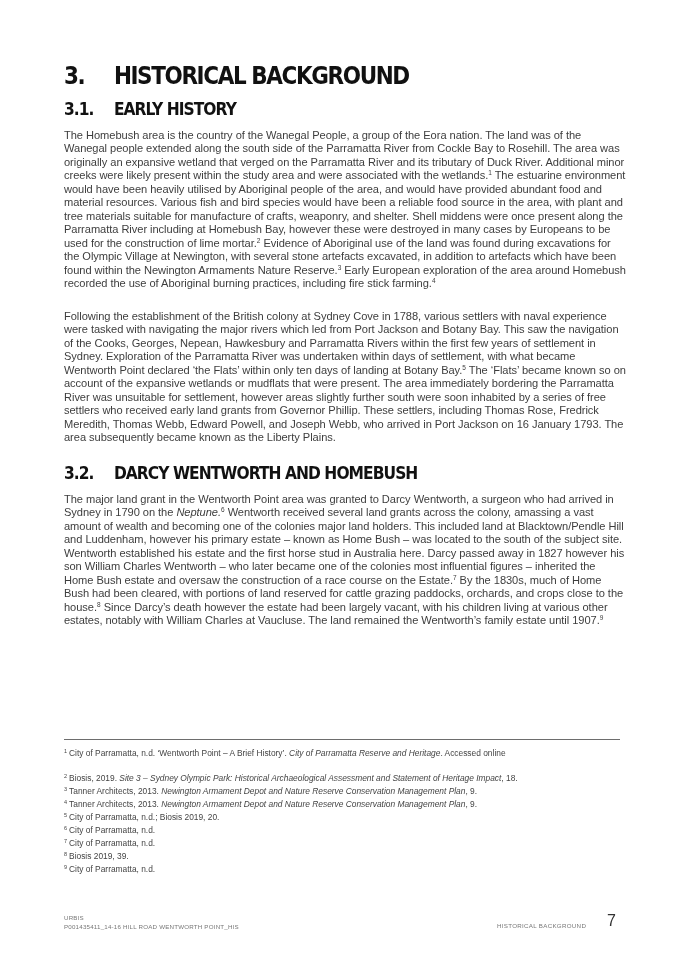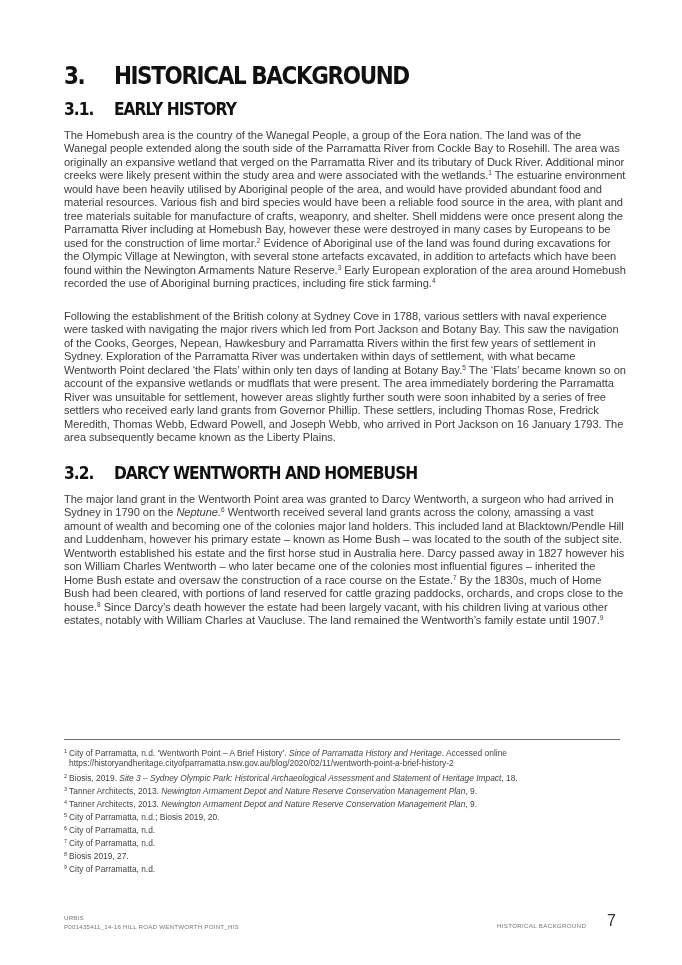--- a/index.html
+++ b/index.html
@@ -49,28 +49,28 @@
     <span class="num">3.2.</span><span>DARCY WENTWORTH AND HOMEBUSH</span>
   </div>
 
   <div class="para" style="top:493px;">
     <p class="rich">The major land grant in the Wentworth Point area was granted to Darcy Wentworth, a surgeon who had arrived in Sydney in 1790 on the <em>Neptune.</em><sup>6</sup> Wentworth received several land grants across the colony, amassing a vast amount of wealth and becoming one of the colonies major land holders. This included land at Blacktown/Pendle Hill and Luddenham, however his primary estate – known as Home Bush – was located to the south of the subject site. Wentworth established his estate and the first horse stud in Australia here. Darcy passed away in 1827 however his son William Charles Wentworth – who later became one of the colonies most influential figures – inherited the Home Bush estate and oversaw the construction of a race course on the Estate.<sup>7</sup> By the 1830s, much of Home Bush had been cleared, with portions of land reserved for cattle grazing paddocks, orchards, and crops close to the house.<sup>8</sup> Since Darcy’s death however the estate had been largely vacant, with his children living at various other estates, notably with William Charles at Vaucluse. The land remained the Wentworth’s family estate until 1907.<sup>9</sup></p>
   </div>
 
   <div class="rule"></div>
 
   <div id="footnotes">
-      <div class="fn" style="top: 748px;"><sup>1</sup><span>City of Parramatta, n.d. ‘Wentworth Point – A Brief History’. <em>Since of Parramatta History and Heritage</em>. Accessed online</span><span class="line2">https://historyandheritage.cityofparramatta.nsw.gov.au/blog/2020/02/11/wentworth-point-a-brief-history-2</span></div>
+      <div class="fn" style="top: 748px;"><sup>1</sup><span>City of Parramatta, n.d. ‘Wentworth Point – A Brief History’. <em>City of Parramatta Reserve and Heritage</em>. Accessed online</span></div>
       <div class="fn" style="top: 773px;"><sup>2</sup><span>Biosis, 2019. <em>Site 3 – Sydney Olympic Park: Historical Archaeological Assessment and Statement of Heritage Impact</em>, 18.</span></div>
       <div class="fn" style="top: 786px;"><sup>3</sup><span>Tanner Architects, 2013. <em>Newington Armament Depot and Nature Reserve Conservation Management Plan</em>, 9.</span></div>
       <div class="fn" style="top: 799px;"><sup>4</sup><span>Tanner Architects, 2013. <em>Newington Armament Depot and Nature Reserve Conservation Management Plan</em>, 9.</span></div>
       <div class="fn" style="top: 812px;"><sup>5</sup><span>City of Parramatta, n.d.; Biosis 2019, 20.</span></div>
       <div class="fn" style="top: 825px;"><sup>6</sup><span>City of Parramatta, n.d.</span></div>
       <div class="fn" style="top: 838px;"><sup>7</sup><span>City of Parramatta, n.d.</span></div>
-      <div class="fn" style="top: 851px;"><sup>8</sup><span>Biosis 2019, 27.</span></div>
+      <div class="fn" style="top: 851px;"><sup>8</sup><span>Biosis 2019, 39.</span></div>
       <div class="fn" style="top: 864px;"><sup>9</sup><span>City of Parramatta, n.d.</span></div>
     </div>
 
   <div class="footer-left">
     <div>URBIS</div>
     <div>P001435411_14-16 HILL ROAD WENTWORTH POINT_HIS</div>
   </div>
   <div class="footer-right">HISTORICAL BACKGROUND</div>
   <div class="page-num">7</div>
 </div>

